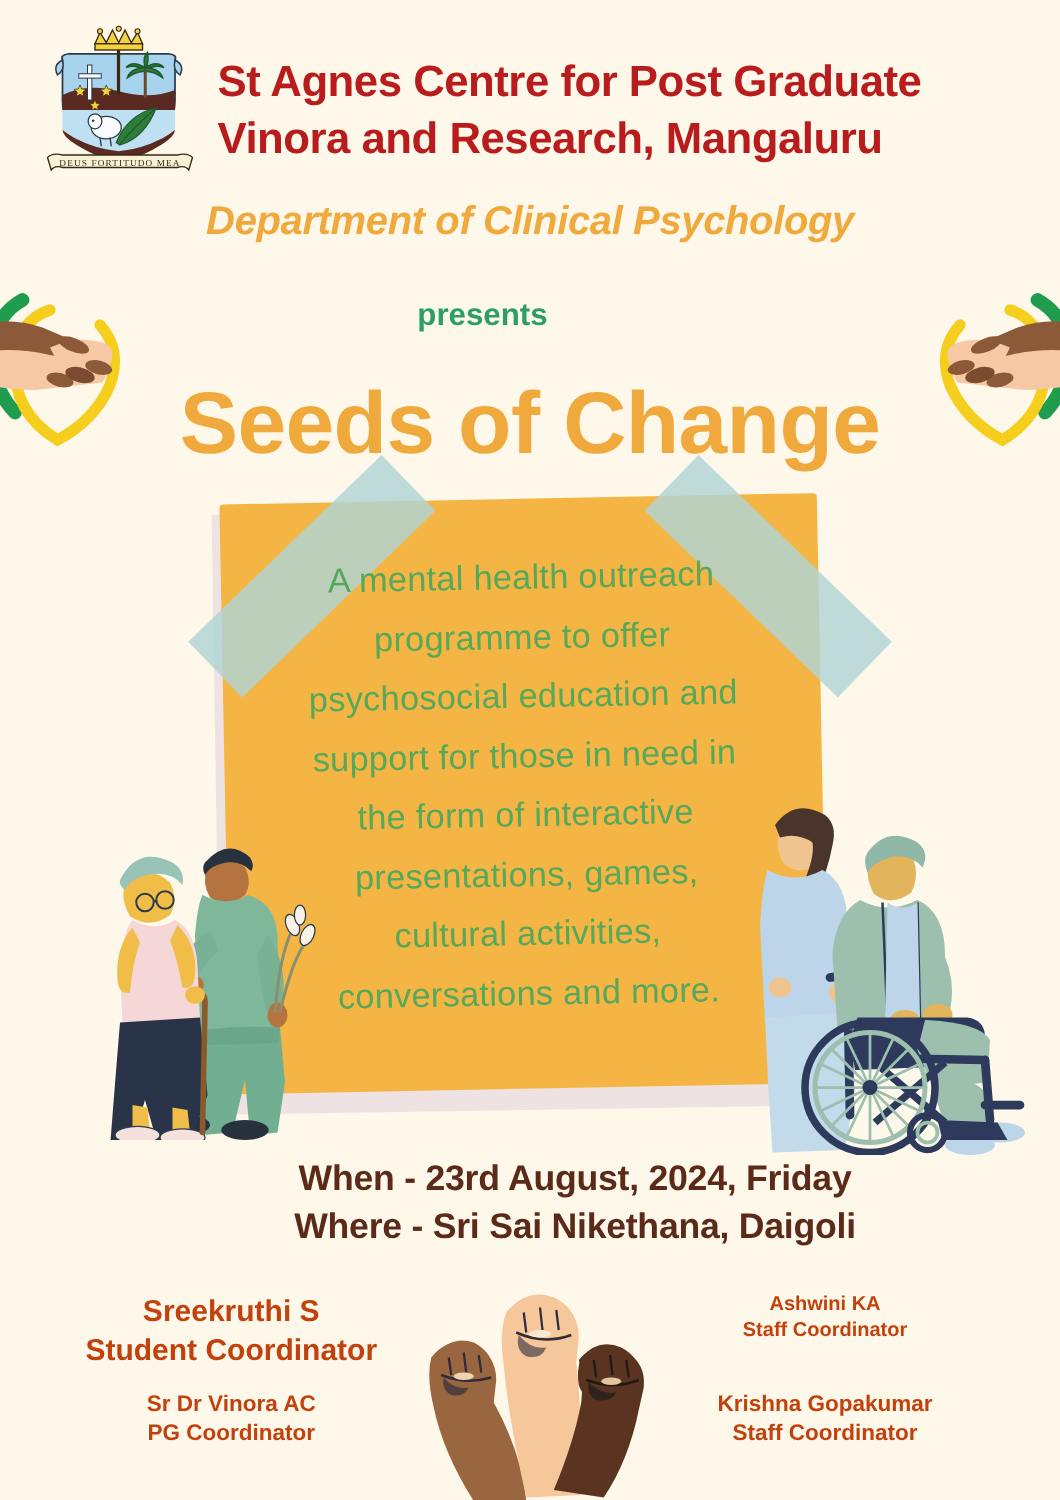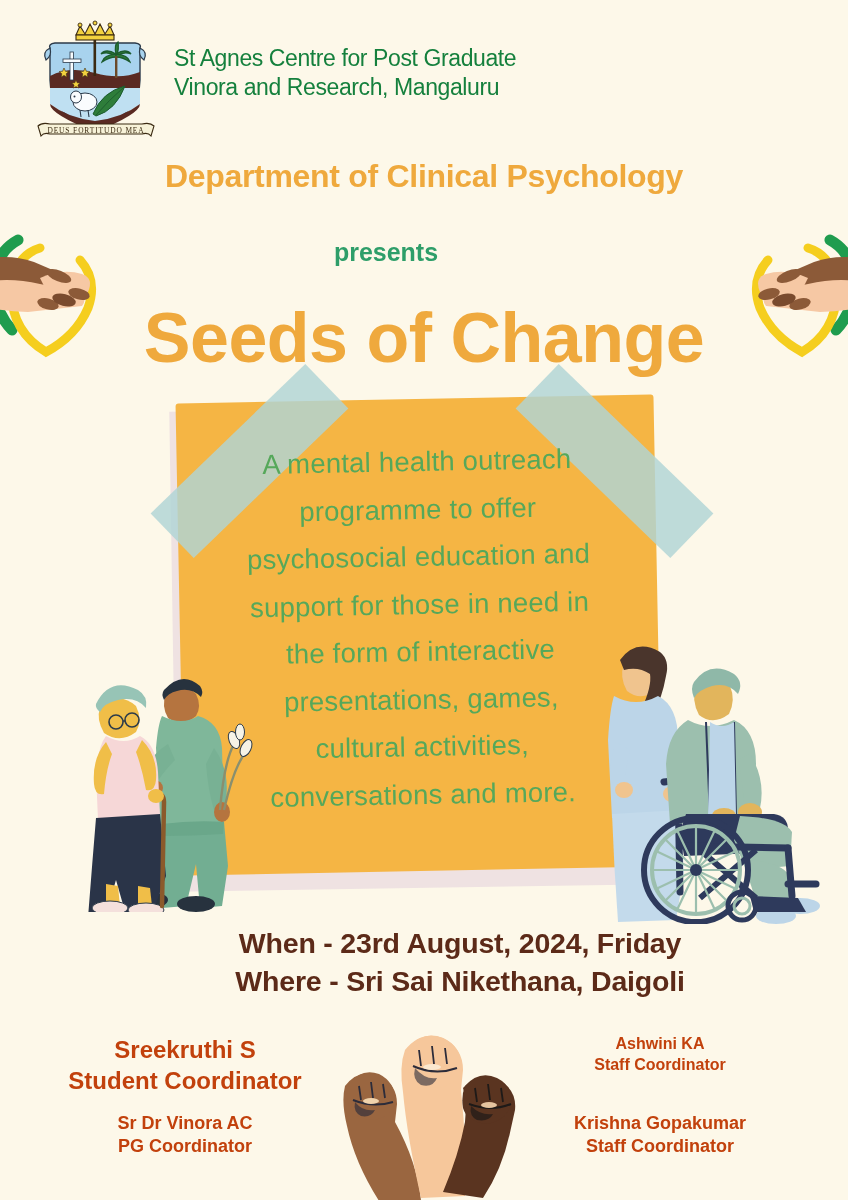--- a/index.html
+++ b/index.html
@@ -17,28 +17,28 @@
   }
 
   
   .header {
     position:absolute; top:18px; left:0; width:848px;
     display:flex; align-items:flex-start; justify-content:flex-start;
   }
   .crest { width:130px; height:132px; margin-left:30px; flex:0 0 auto; }
   .org-title {
     margin-left:14px; margin-top:26px;
-    font-size:23px; font-weight:normal; line-height:1.28;
-    color:#15803d; letter-spacing:-0.4px;
+    font-size:35px; font-weight:bold; line-height:1.28;
+    color:#b91c1c; letter-spacing:-0.4px;
     width:620px;
   }
 
   .dept {
     position:absolute; top:158px; left:0; width:848px; text-align:center;
-    font-size:32px; font-weight:bold; color:#EFA93D; letter-spacing:-0.3px;
+    font-size:32px; font-weight:bold; color:#EFA93D; letter-spacing:-0.3px;font-style:italic;
   }
   .presents {
     position:absolute; top:238px; left:0; width:772px; text-align:center;
     font-size:25px; font-weight:bold; color:#2E9E69;
   }
   .event-title {
     position:absolute; top:298px; left:0; width:848px; text-align:center;
     font-size:70px; font-weight:bold; color:#EFA93D; letter-spacing:-0.5px;
   }
 

